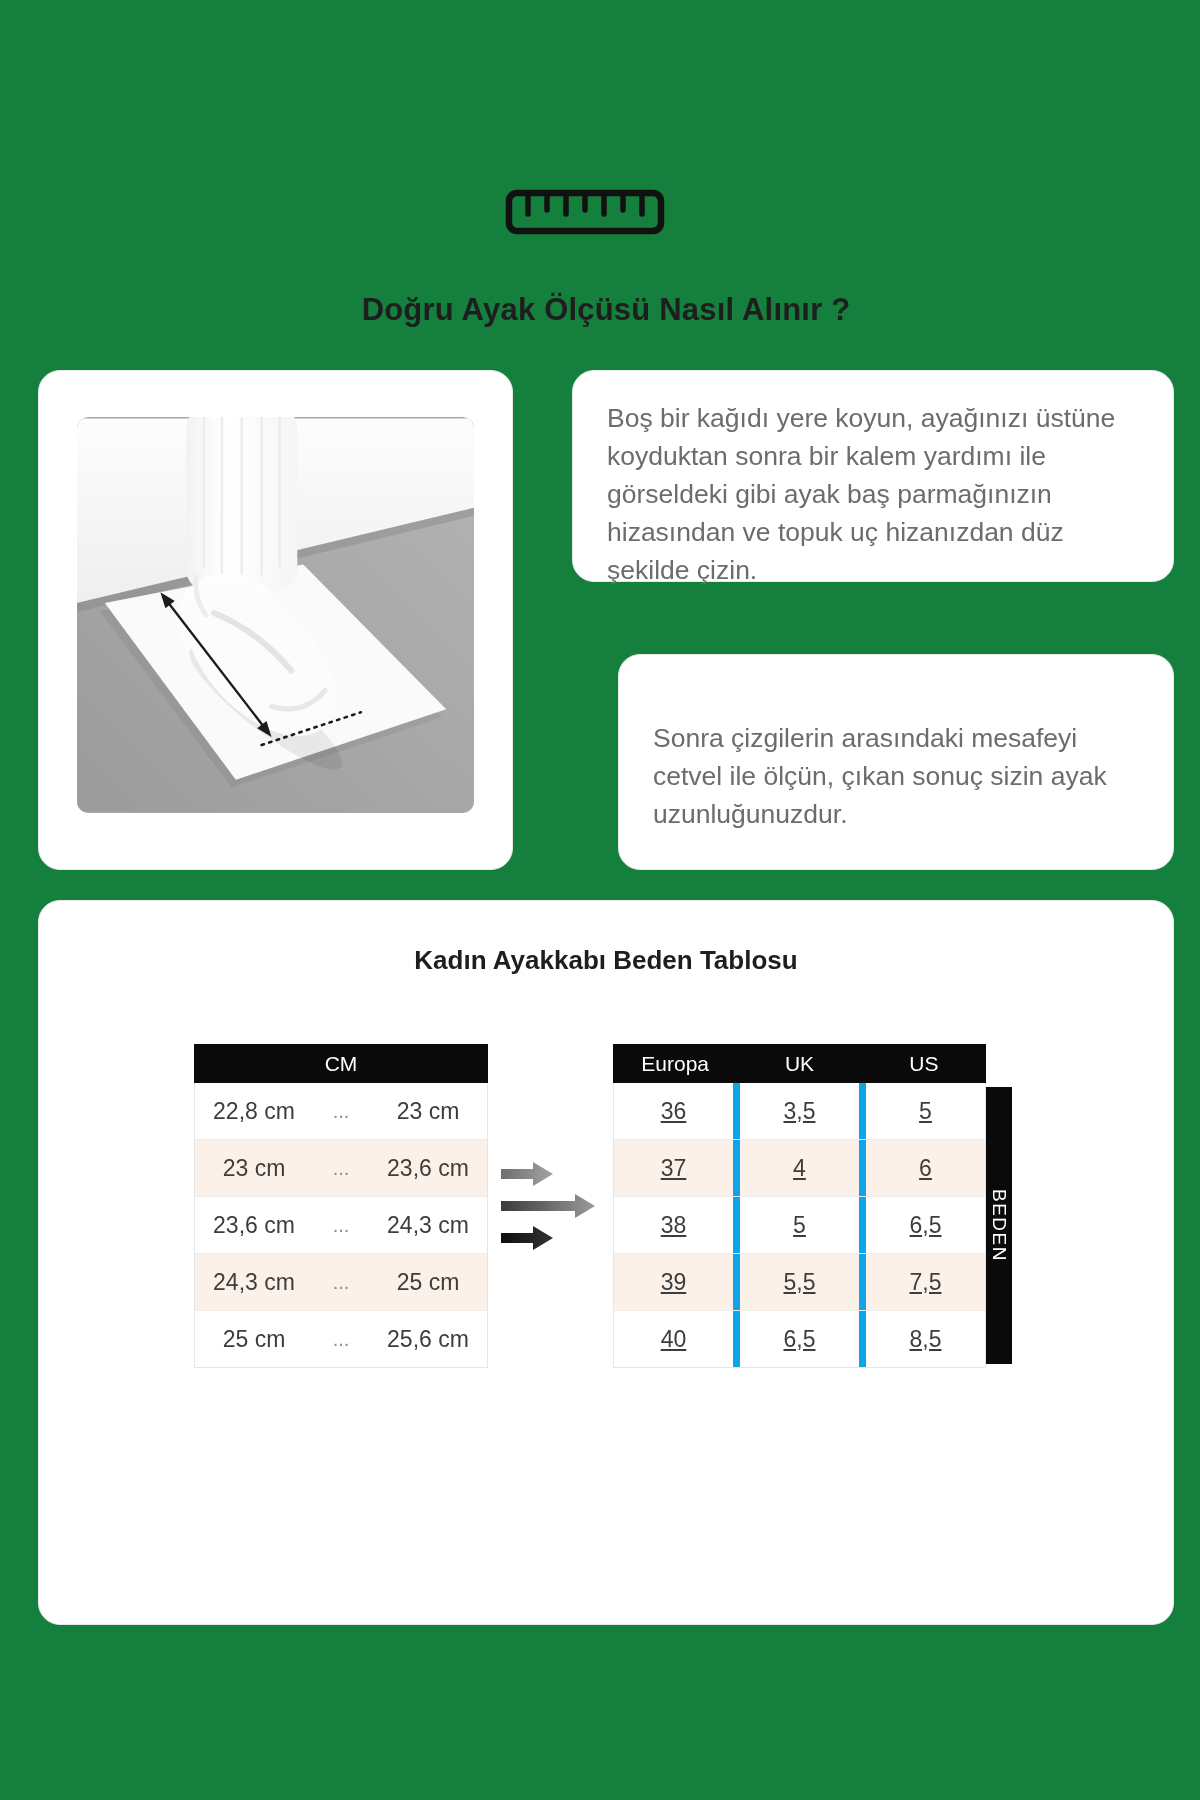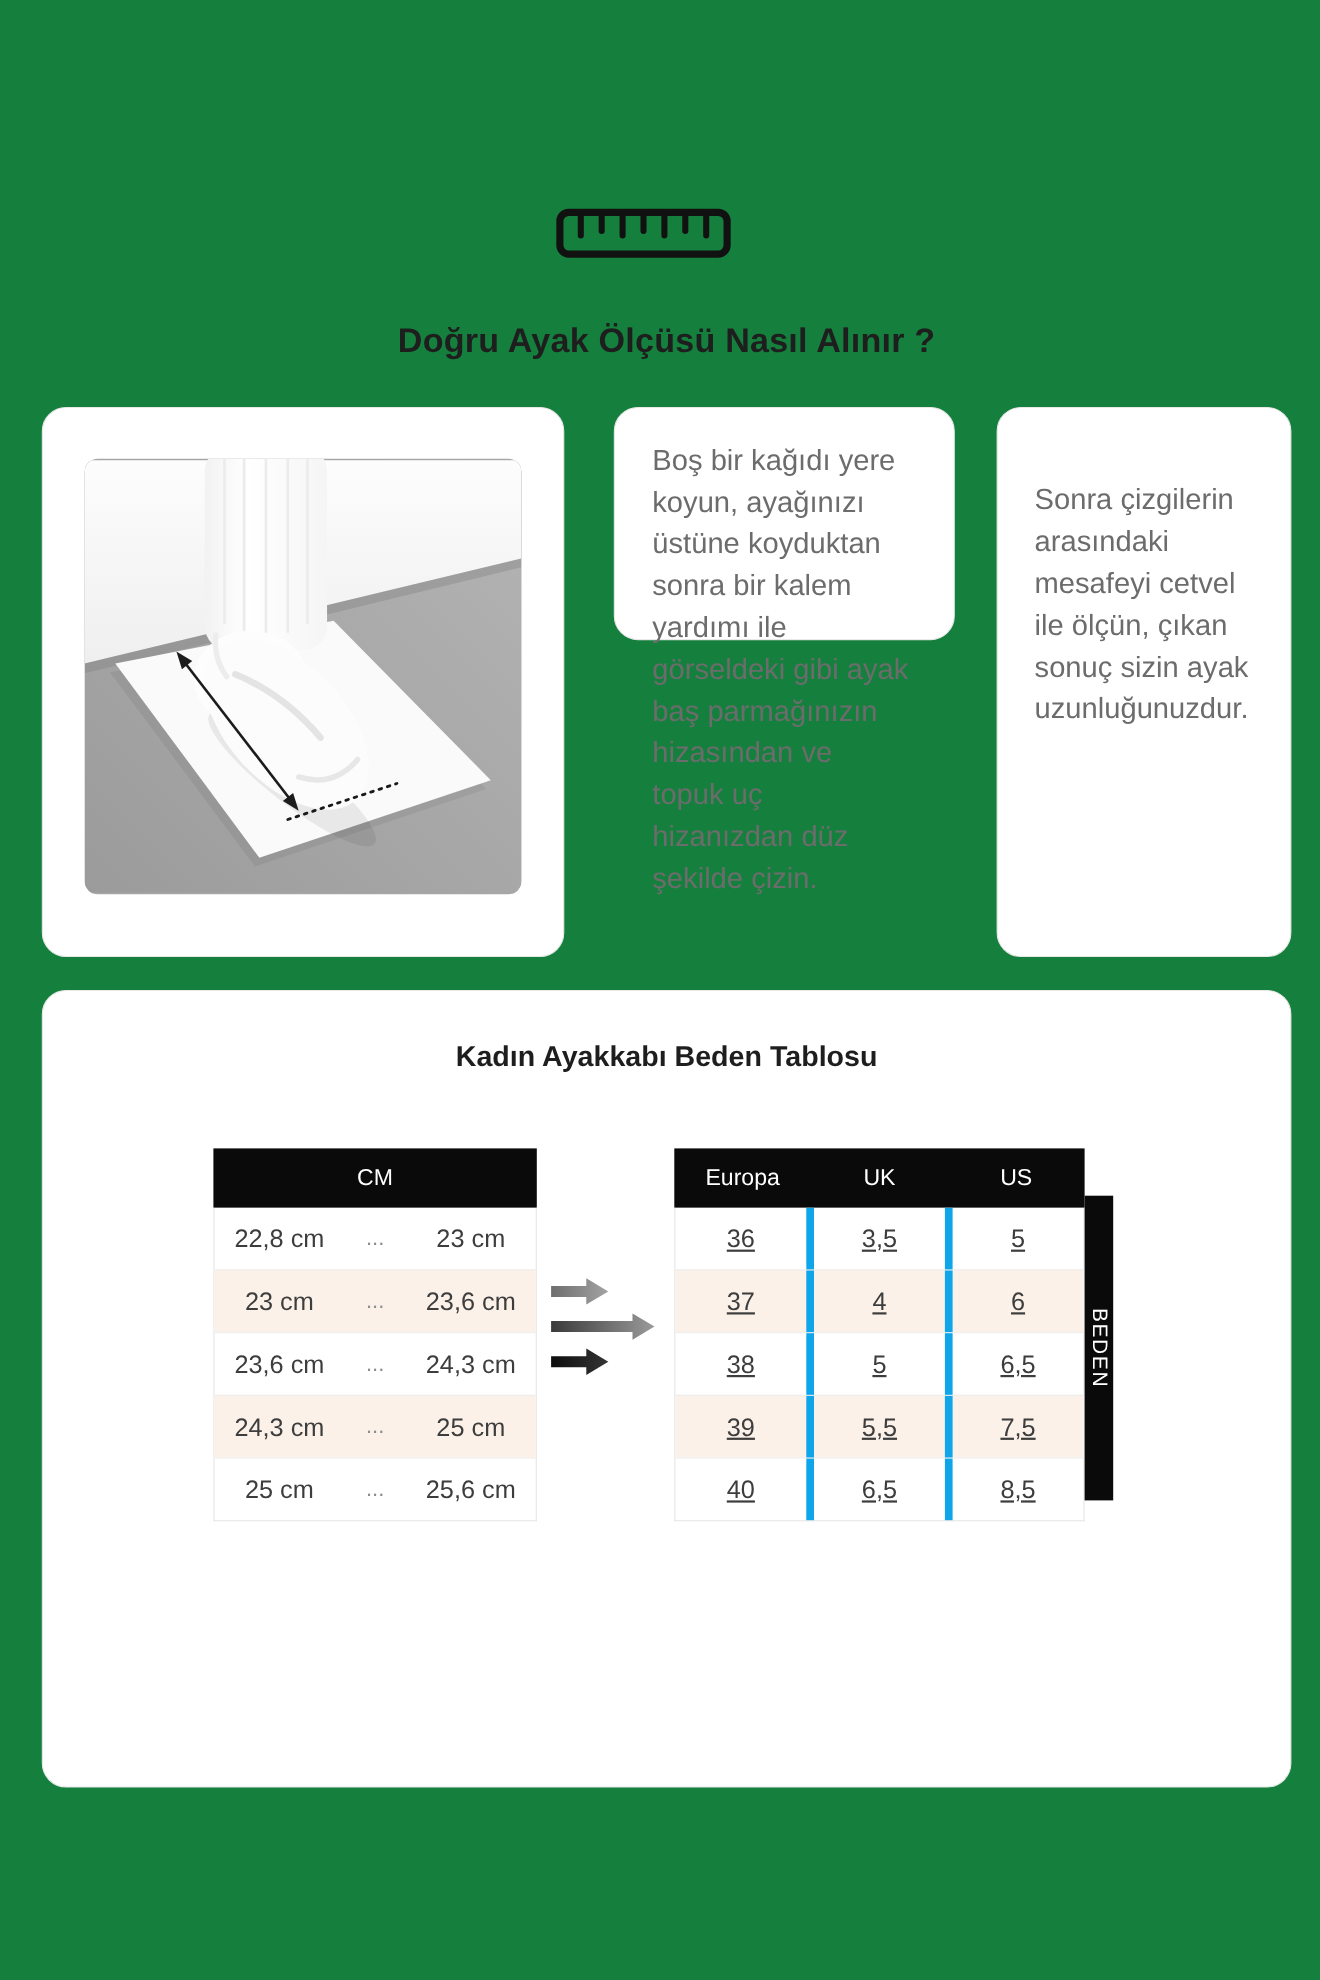--- a/index.html
+++ b/index.html
@@ -5,32 +5,32 @@
   html,body{margin:0;padding:0;background:#ffffff;}
   .page{position:relative;width:1200px;height:1800px;background:#15803d;overflow:hidden;
         font-family:"Liberation Sans", sans-serif;}
   .ruler-wrap{position:absolute;left:505px;top:189px;width:160px;height:46px;}
   .main-title{position:absolute;left:38px;top:292px;width:1136px;text-align:center;
         font-size:31px;font-weight:bold;color:#1e1e1e;letter-spacing:.2px;}
   .top-row{position:absolute;left:38px;top:370px;width:1136px;height:500px;display:flex;gap:45px;}
   .card{background:#ffffff;border:1px solid #e8e8e8;border-radius:22px;box-sizing:border-box;}
   .photo-card{width:475px;height:500px;flex:0 0 auto;padding:46px 38px;}
   .photo{width:397px;height:396px;border-radius:12px;overflow:hidden;background:#a6a6a6;}
-  .right-col{flex:1;display:flex;gap:38px;}
+  .right-col{flex:1;display:flex;flex-direction:column;gap:38px;align-items:flex-end;}
   .text-card-1{height:212px;padding:28px 38px 0 34px;}
-  .text-card-2{flex:1;padding:64px 38px 0 34px;}
+  .text-card-2{flex:1;padding:64px 38px 0 34px;margin-top:34px;}
   .body-text{margin:0;font-size:26.5px;line-height:38px;color:#6c6c6c;}
   .text-card-1 .body-text{max-width:528px;}
   .text-card-2 .body-text{max-width:482px;}
   .section-card{position:absolute;left:38px;top:900px;width:1136px;height:725px;
         background:#fff;border:1px solid #e8e8e8;border-radius:22px;box-sizing:border-box;}
   .section-title{position:absolute;left:0;top:44px;width:100%;text-align:center;
         font-size:26px;font-weight:bold;color:#1e1e1e;}
   .tbl{position:absolute;box-sizing:border-box;}
-  .tbl-header{height:54px;background:#0a0a0a;color:#ffffff;display:flex;align-items:center;
+  .tbl-header{height:39px;background:#0a0a0a;color:#ffffff;display:flex;align-items:center;
         justify-content:center;font-size:21px;font-weight:500;}
   .tbl-header.cols{justify-content:stretch;}
   .tbl-header.cols .hcell{flex:1;text-align:center;}
   .tbl-body{border:1px solid #e6e6e6;border-top:none;background:#fff;}
   .trow{height:56px;display:flex;align-items:stretch;border-top:1px solid #ededed;}
   .trow:first-child{border-top:none;}
   .trow.alt{background:#fbf1e8;}
   .tcell{display:flex;align-items:center;justify-content:center;font-size:23px;color:#3d3d3d;}
   .cm-table{left:155px;top:143px;width:294px;}
   .cm-min,.cm-max{flex:0 0 118px;}

